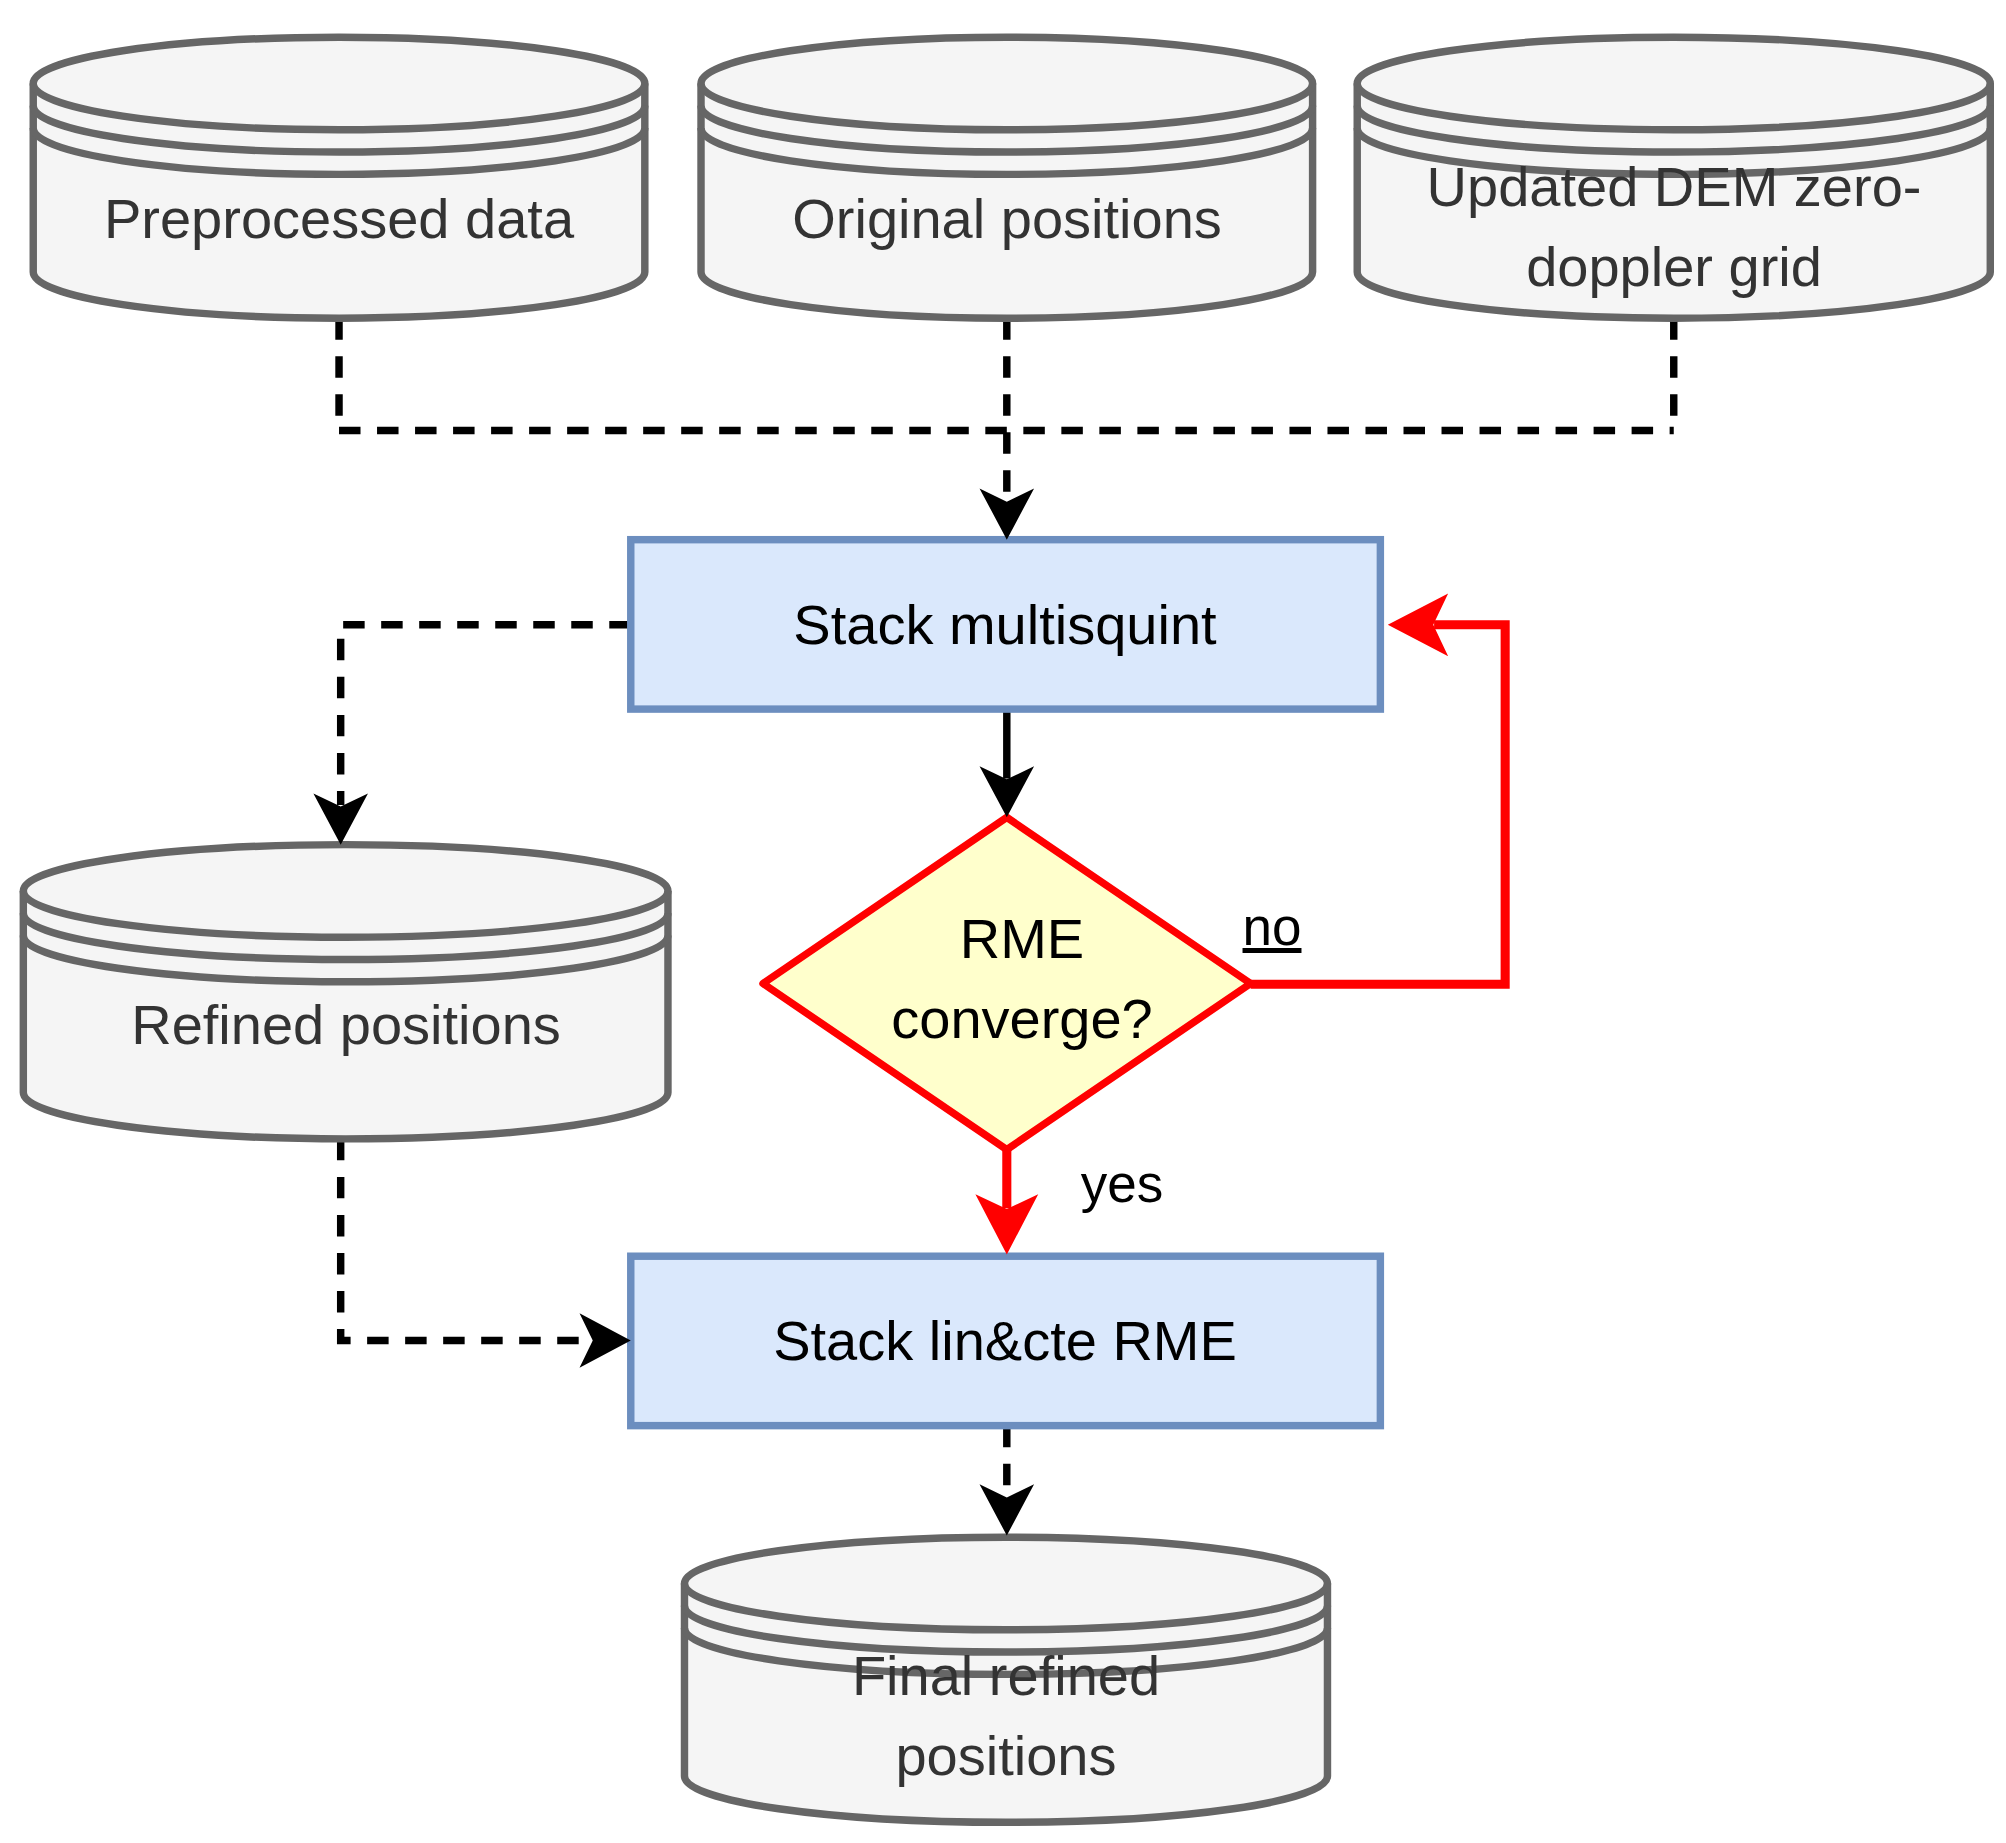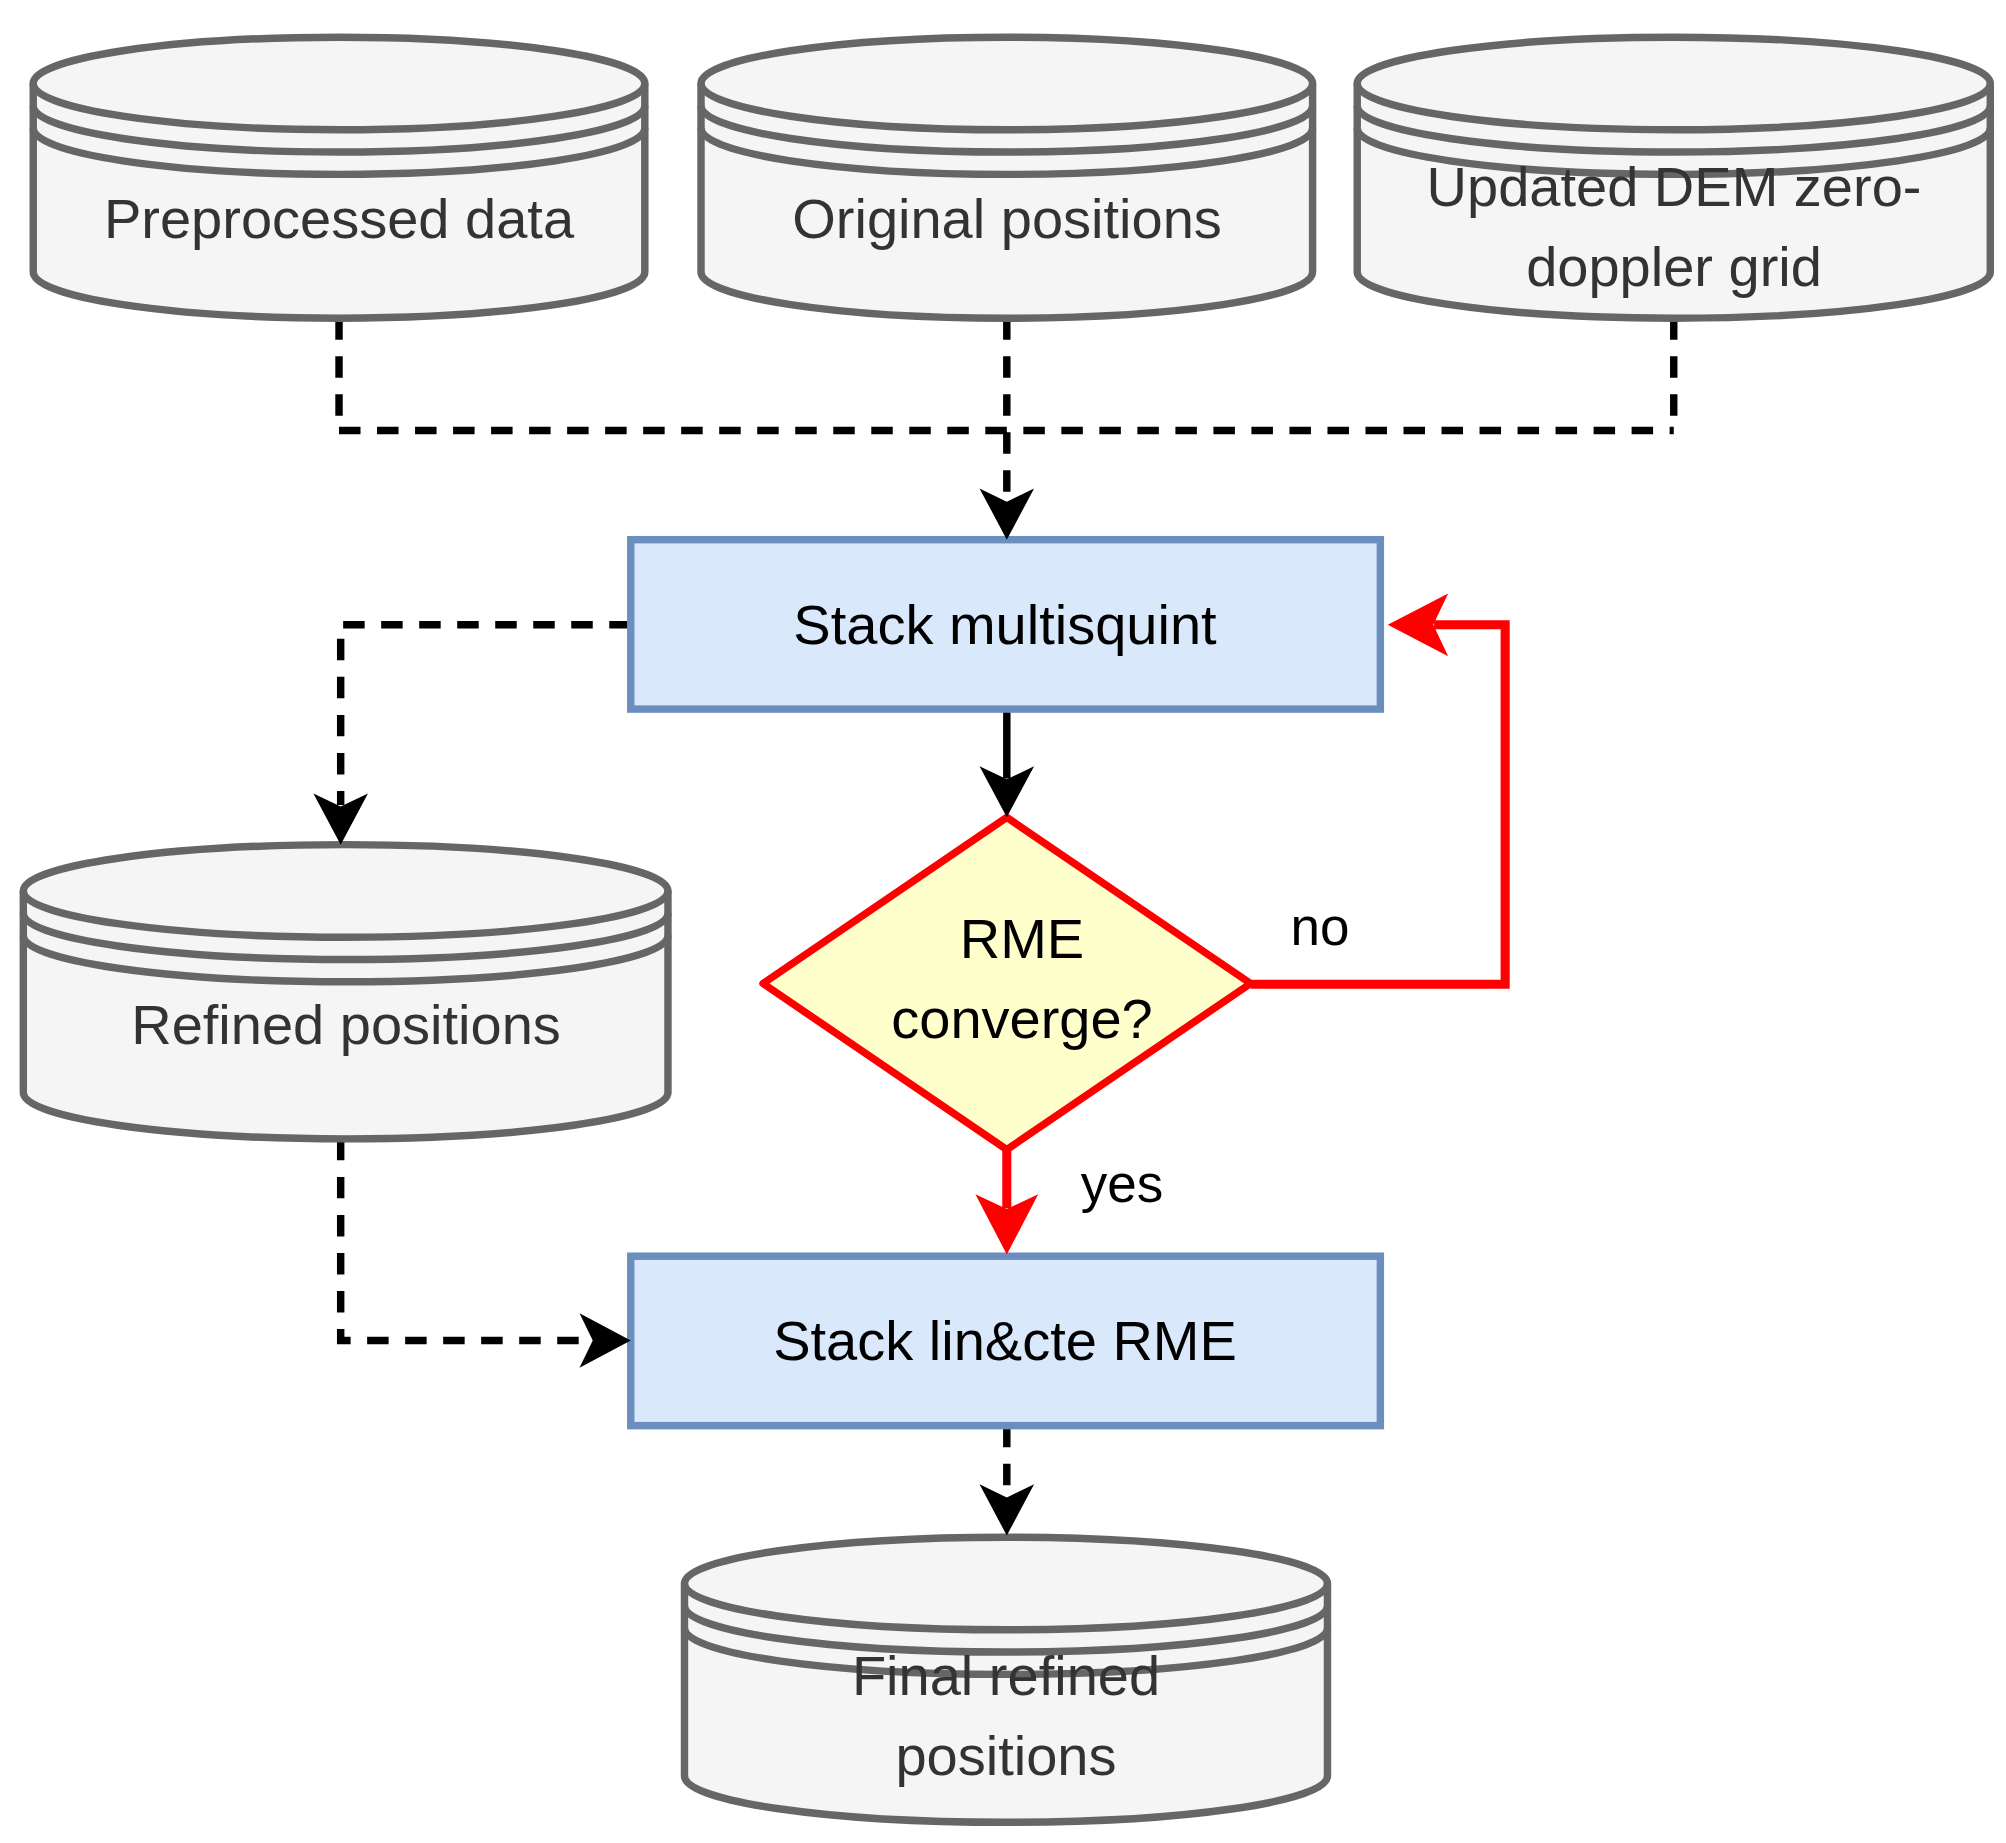--- a/index.html
+++ b/index.html
@@ -140,16 +140,16 @@
   <div class="lbl" style="left:1007px;top:979px;margin-left:15px;">
     <span>RME</span>
     <span>converge?</span>
   </div>
   <div class="lbl store" style="left:346px;top:1025px;">Refined positions</div>
   <div class="lbl" style="left:1005px;top:1341px;text-align:center;">Stack lin&amp;cte RME</div>
   <div class="lbl store" style="left:1006px;top:1716px;">
     <span>Final refined</span>
     <span>positions</span>
   </div>
-  <div class="lbl small" style="left:1320px;top:927px;">no</div>
+  <div class="lbl small" style="left:1272px;top:927px;text-decoration:underline;">no</div>
   <div class="lbl small" style="left:1099px;top:1184px;margin-left:23px;">yes</div>
 </div>
 
 
 </body></html>

